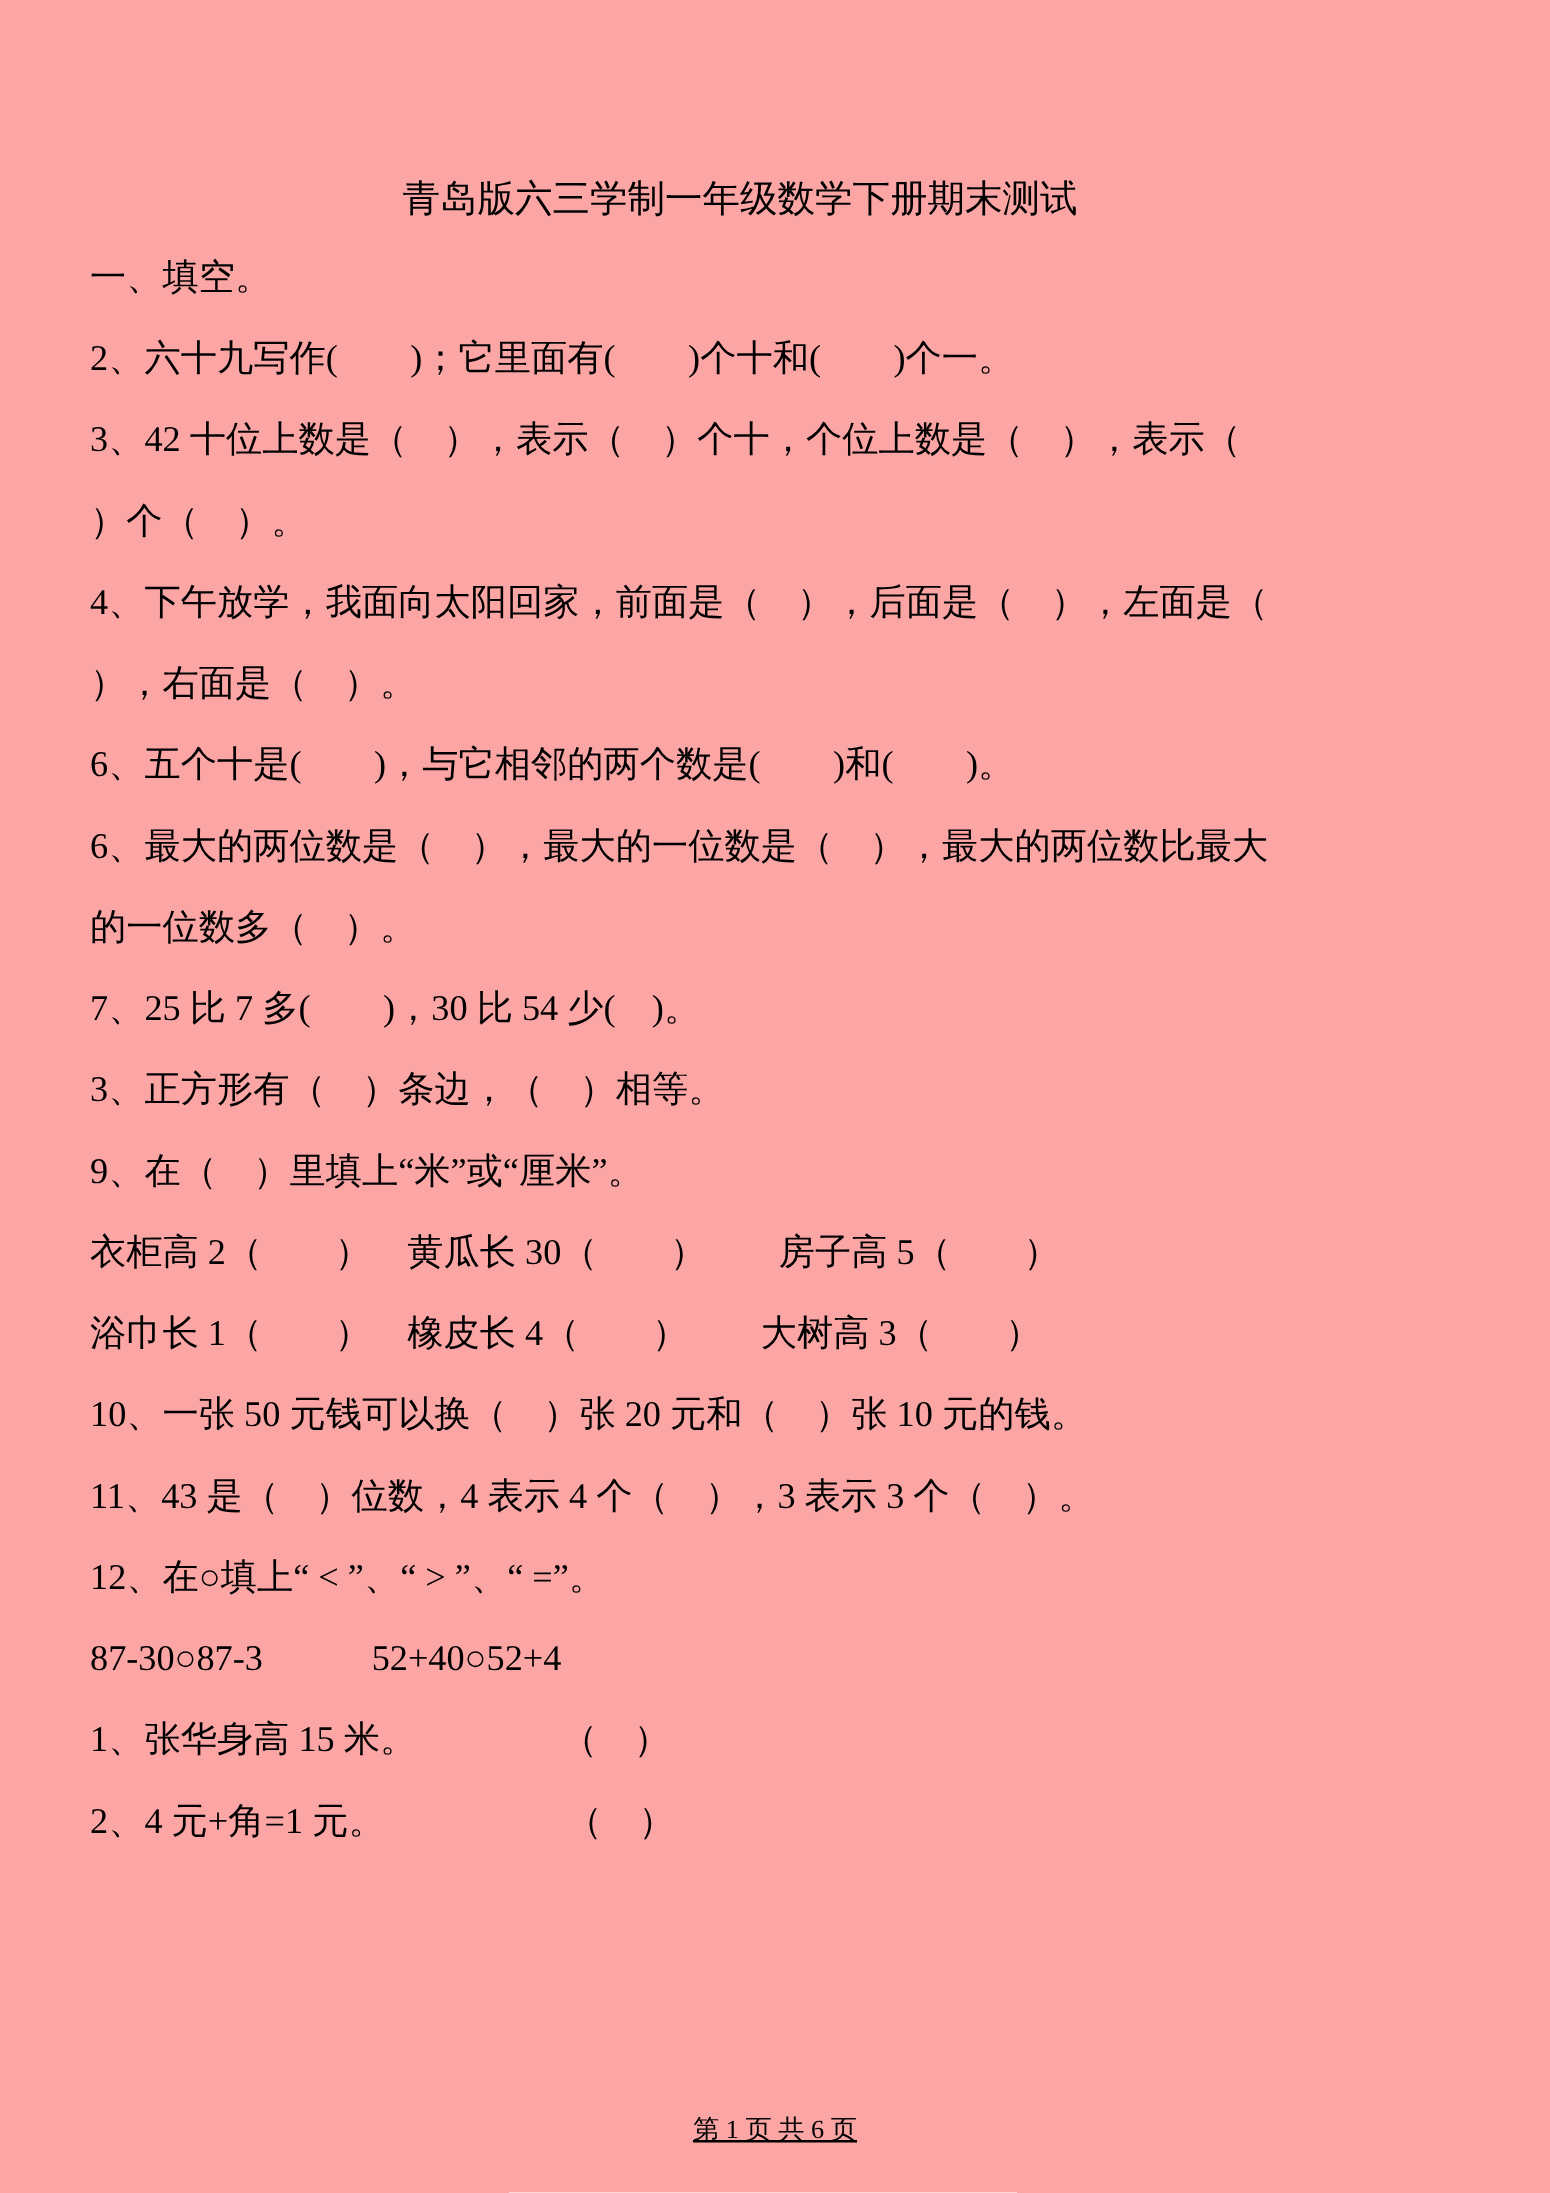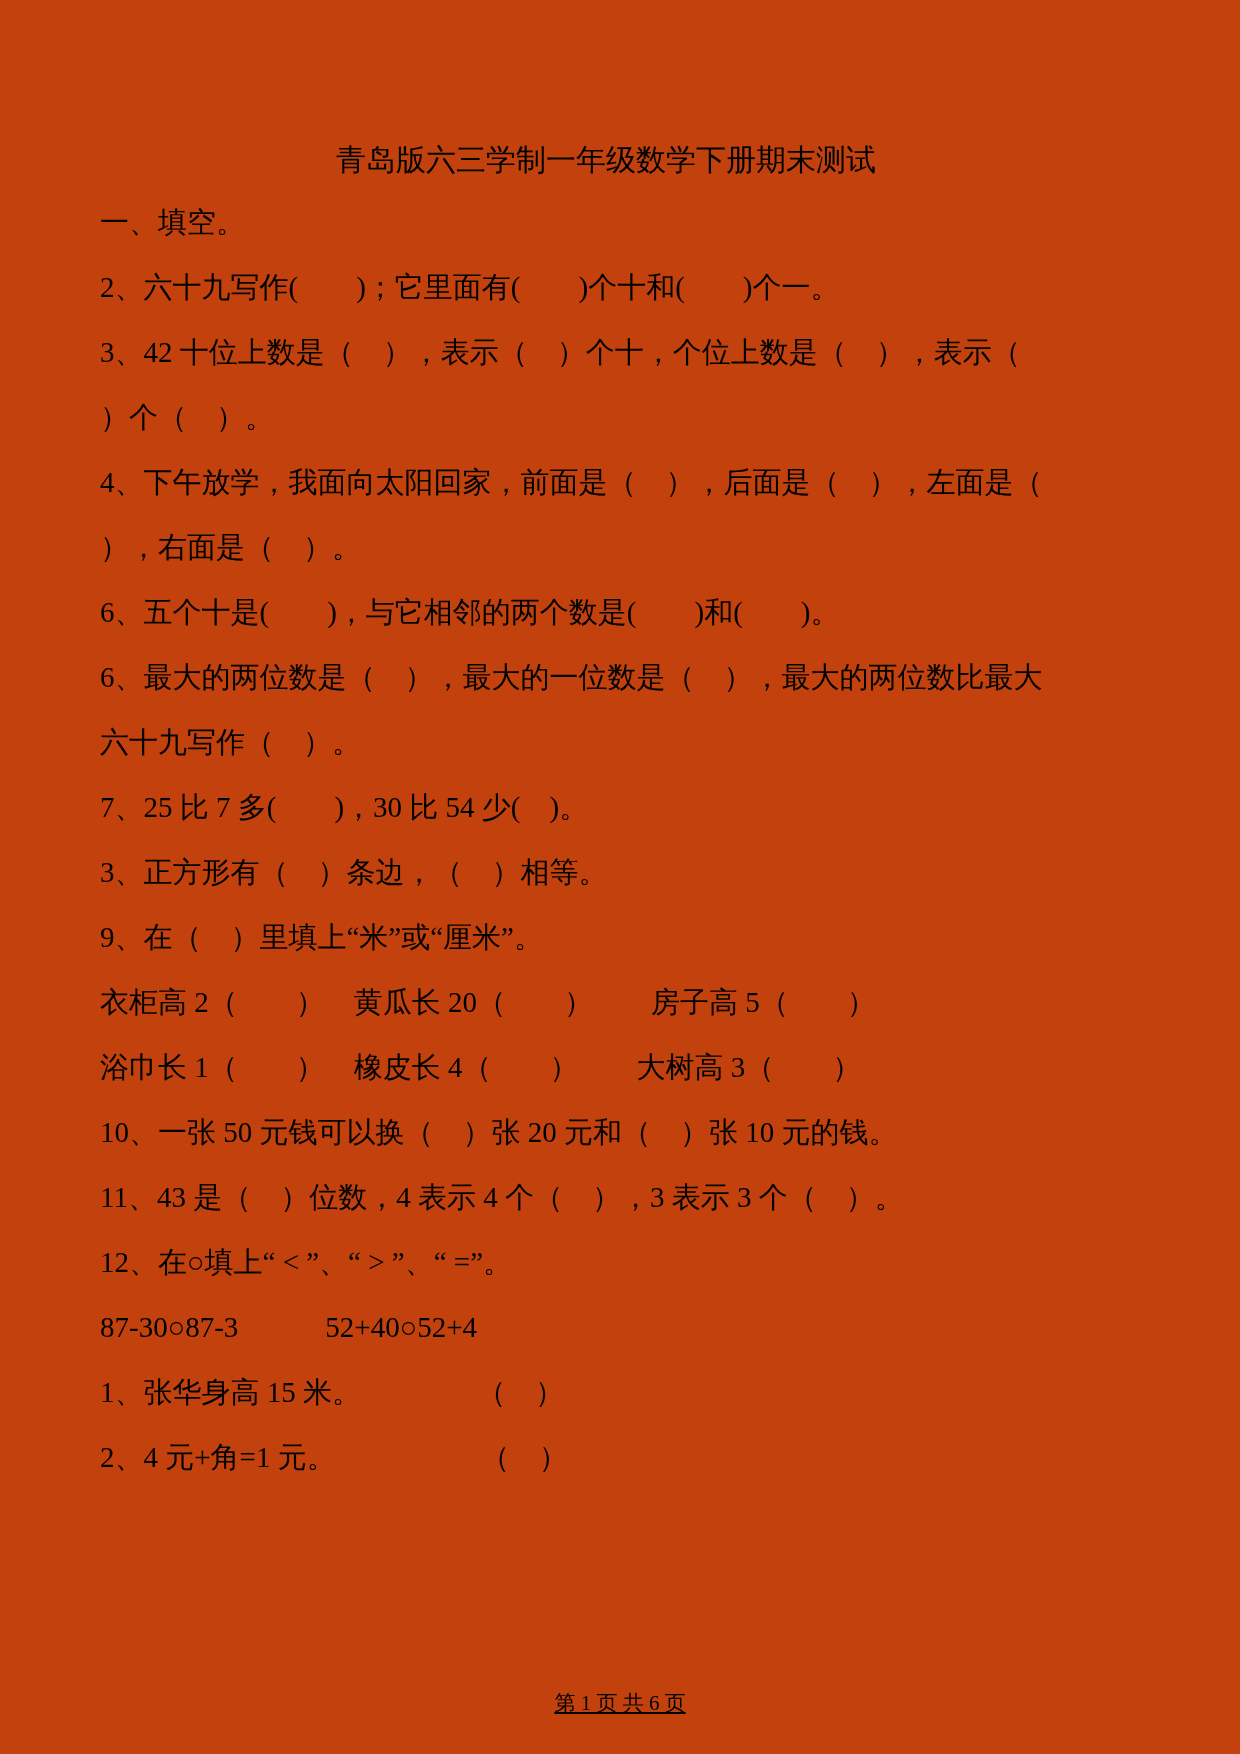--- a/index.html
+++ b/index.html
@@ -4,25 +4,25 @@
 <style>
   html, body {
     margin: 0;
     padding: 0;
     background: #ffffff;
   }
   .page {
     position: relative;
     width: 1240px;
     height: 1754px;
-    background: #c2410c;
+    background: #fca5a5;
     color: #000000;
     font-family: "Liberation Serif", "DejaVu Serif", serif;
     box-sizing: border-box;
-    padding: 130px 128px 0 100px;
+    padding: 130px 128px 0 72px;
     overflow: hidden;
   }
   .title {
     margin: 0;
     height: 60px;
     line-height: 60px;
     text-align: center;
     font-size: 30px;
     font-weight: 400;
   }
@@ -53,25 +53,25 @@
   <h1 class="title">青岛版六三学制一年级数学下册期末测试</h1>
 
   <p class="line">一、填空。</p>
   <p class="line">2、六十九写作(　　)；它里面有(　　)个十和(　　)个一。</p>
   <p class="line">3、42 十位上数是（　），表示（　）个十，个位上数是（　），表示（</p>
   <p class="line">）个（　）。</p>
   <p class="line">4、下午放学，我面向太阳回家，前面是（　），后面是（　），左面是（</p>
   <p class="line">），右面是（　）。</p>
   <p class="line">6、五个十是(　　)，与它相邻的两个数是(　　)和(　　)。</p>
   <p class="line">6、最大的两位数是（　），最大的一位数是（　），最大的两位数比最大</p>
-  <p class="line">六十九写作（　）。</p>
+  <p class="line">的一位数多（　）。</p>
   <p class="line">7、25 比 7 多(　　)，30 比 54 少(　)。</p>
   <p class="line">3、正方形有（　）条边，（　）相等。</p>
   <p class="line">9、在（　）里填上“米”或“厘米”。</p>
-  <p class="line">衣柜高 2（　　）　黄瓜长 20（　　）　　房子高 5（　　）</p>
+  <p class="line">衣柜高 2（　　）　黄瓜长 30（　　）　　房子高 5（　　）</p>
   <p class="line">浴巾长 1（　　）　橡皮长 4（　　）　　大树高 3（　　）</p>
   <p class="line">10、一张 50 元钱可以换（　）张 20 元和（　）张 10 元的钱。</p>
   <p class="line">11、43 是（　）位数，4 表示 4 个（　），3 表示 3 个（　）。</p>
   <p class="line">12、在○填上“ &lt; ”、“ &gt; ”、“ =”。</p>
   <p class="line">87-30○87-3　　　52+40○52+4</p>
 
   <p class="line">1、张华身高 15 米。　　　　（　）</p>
   <p class="line">2、4 元+角=1 元。　　　　　（　）</p>
 
   <div class="footer">第 1 页 共 6 页</div>

